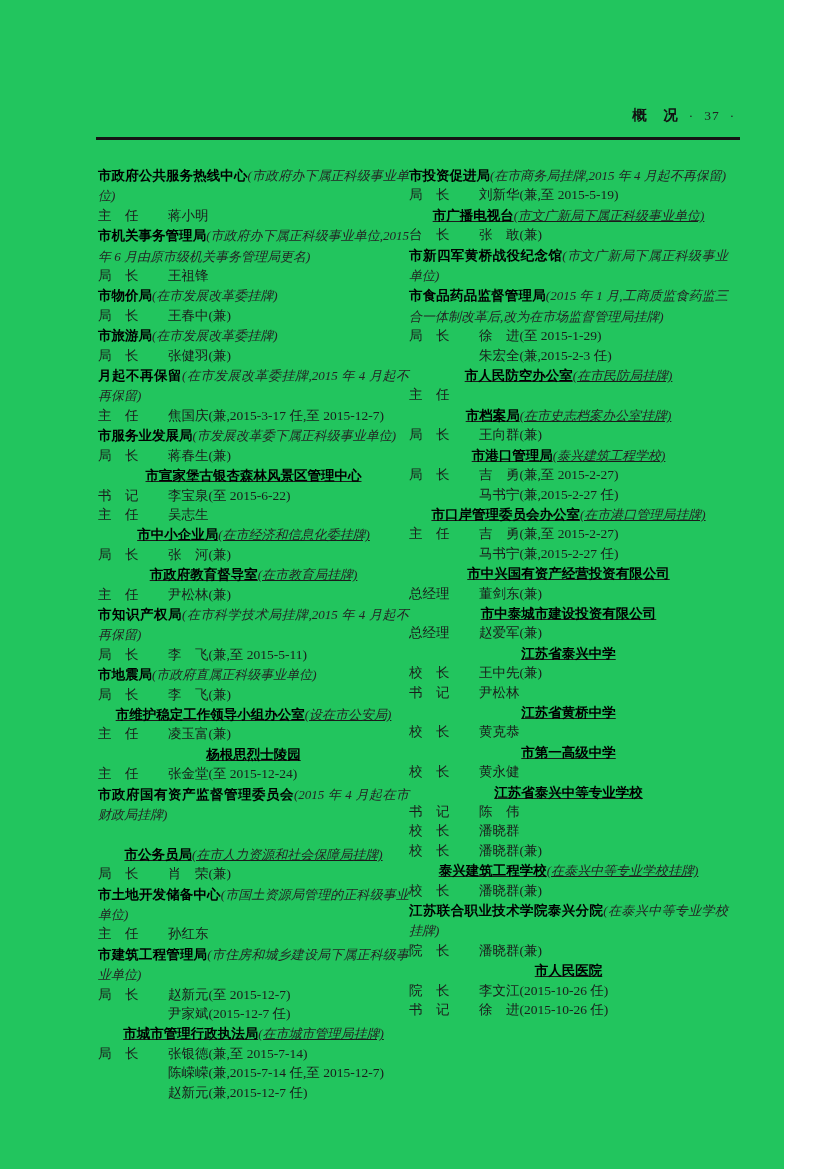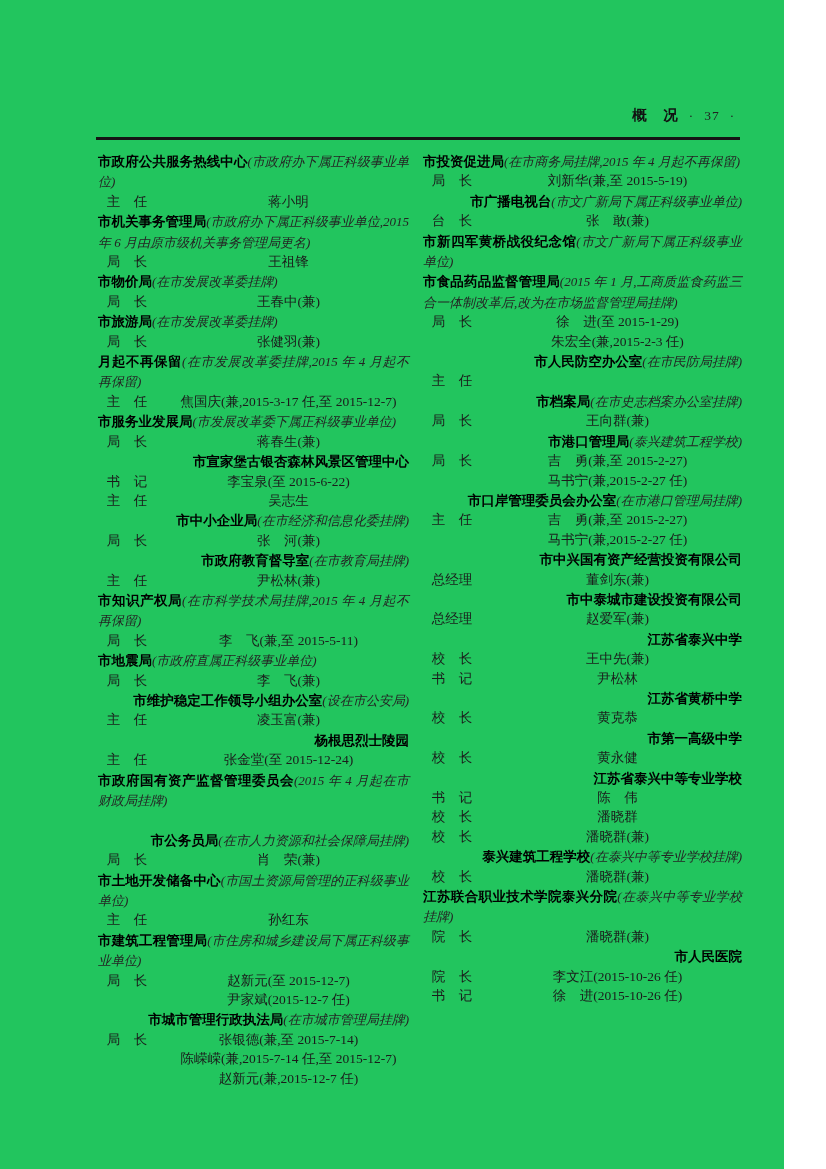--- a/index.html
+++ b/index.html
@@ -31,43 +31,42 @@
   .header-rule {
     position: absolute;
     top: 137px;
     left: 96px;
     width: 644px;
     height: 3px;
     background: #151515;
   }
   .content {
     position: absolute;
-    top: 151px;
+    top: 165px;
     left: 98px;
     width: 644px;
     display: flex;
-    gap: 14px;
   }
   .col { line-height: 19.4px; }
   .col-left  { width: 311px; flex: none; }
   .col-right { width: 319px; flex: none; }
   .org-line { text-align: justify; }
-  .org-line.center { text-align: right; }
+  .org-line.center { text-align: center; text-decoration: underline; }
   .org-name {
     font-family: "Liberation Sans", "DejaVu Sans", sans-serif;
     font-weight: 700;
     font-size: 13.5px;
     color: #000;
   }
   .org-ann {
     font-style: italic;
     font-size: 13px;
     color: #242424;
   }
-  .officer { display: flex; font-size: 13.5px; text-align: center; }
+  .officer { display: flex; font-size: 13.5px; }
   .role { flex: 0 0 58px; white-space: pre; color: #1b1b1b; }
   .names { margin-left: 12px; flex: 1 1 auto; min-width: 0; }
   .name-line { display: block; white-space: nowrap; }
   .section-spacer { height: 19.4px; }
 </style>
 </head>
 <body>
 
 <div class="page">
   <div class="page-header">

